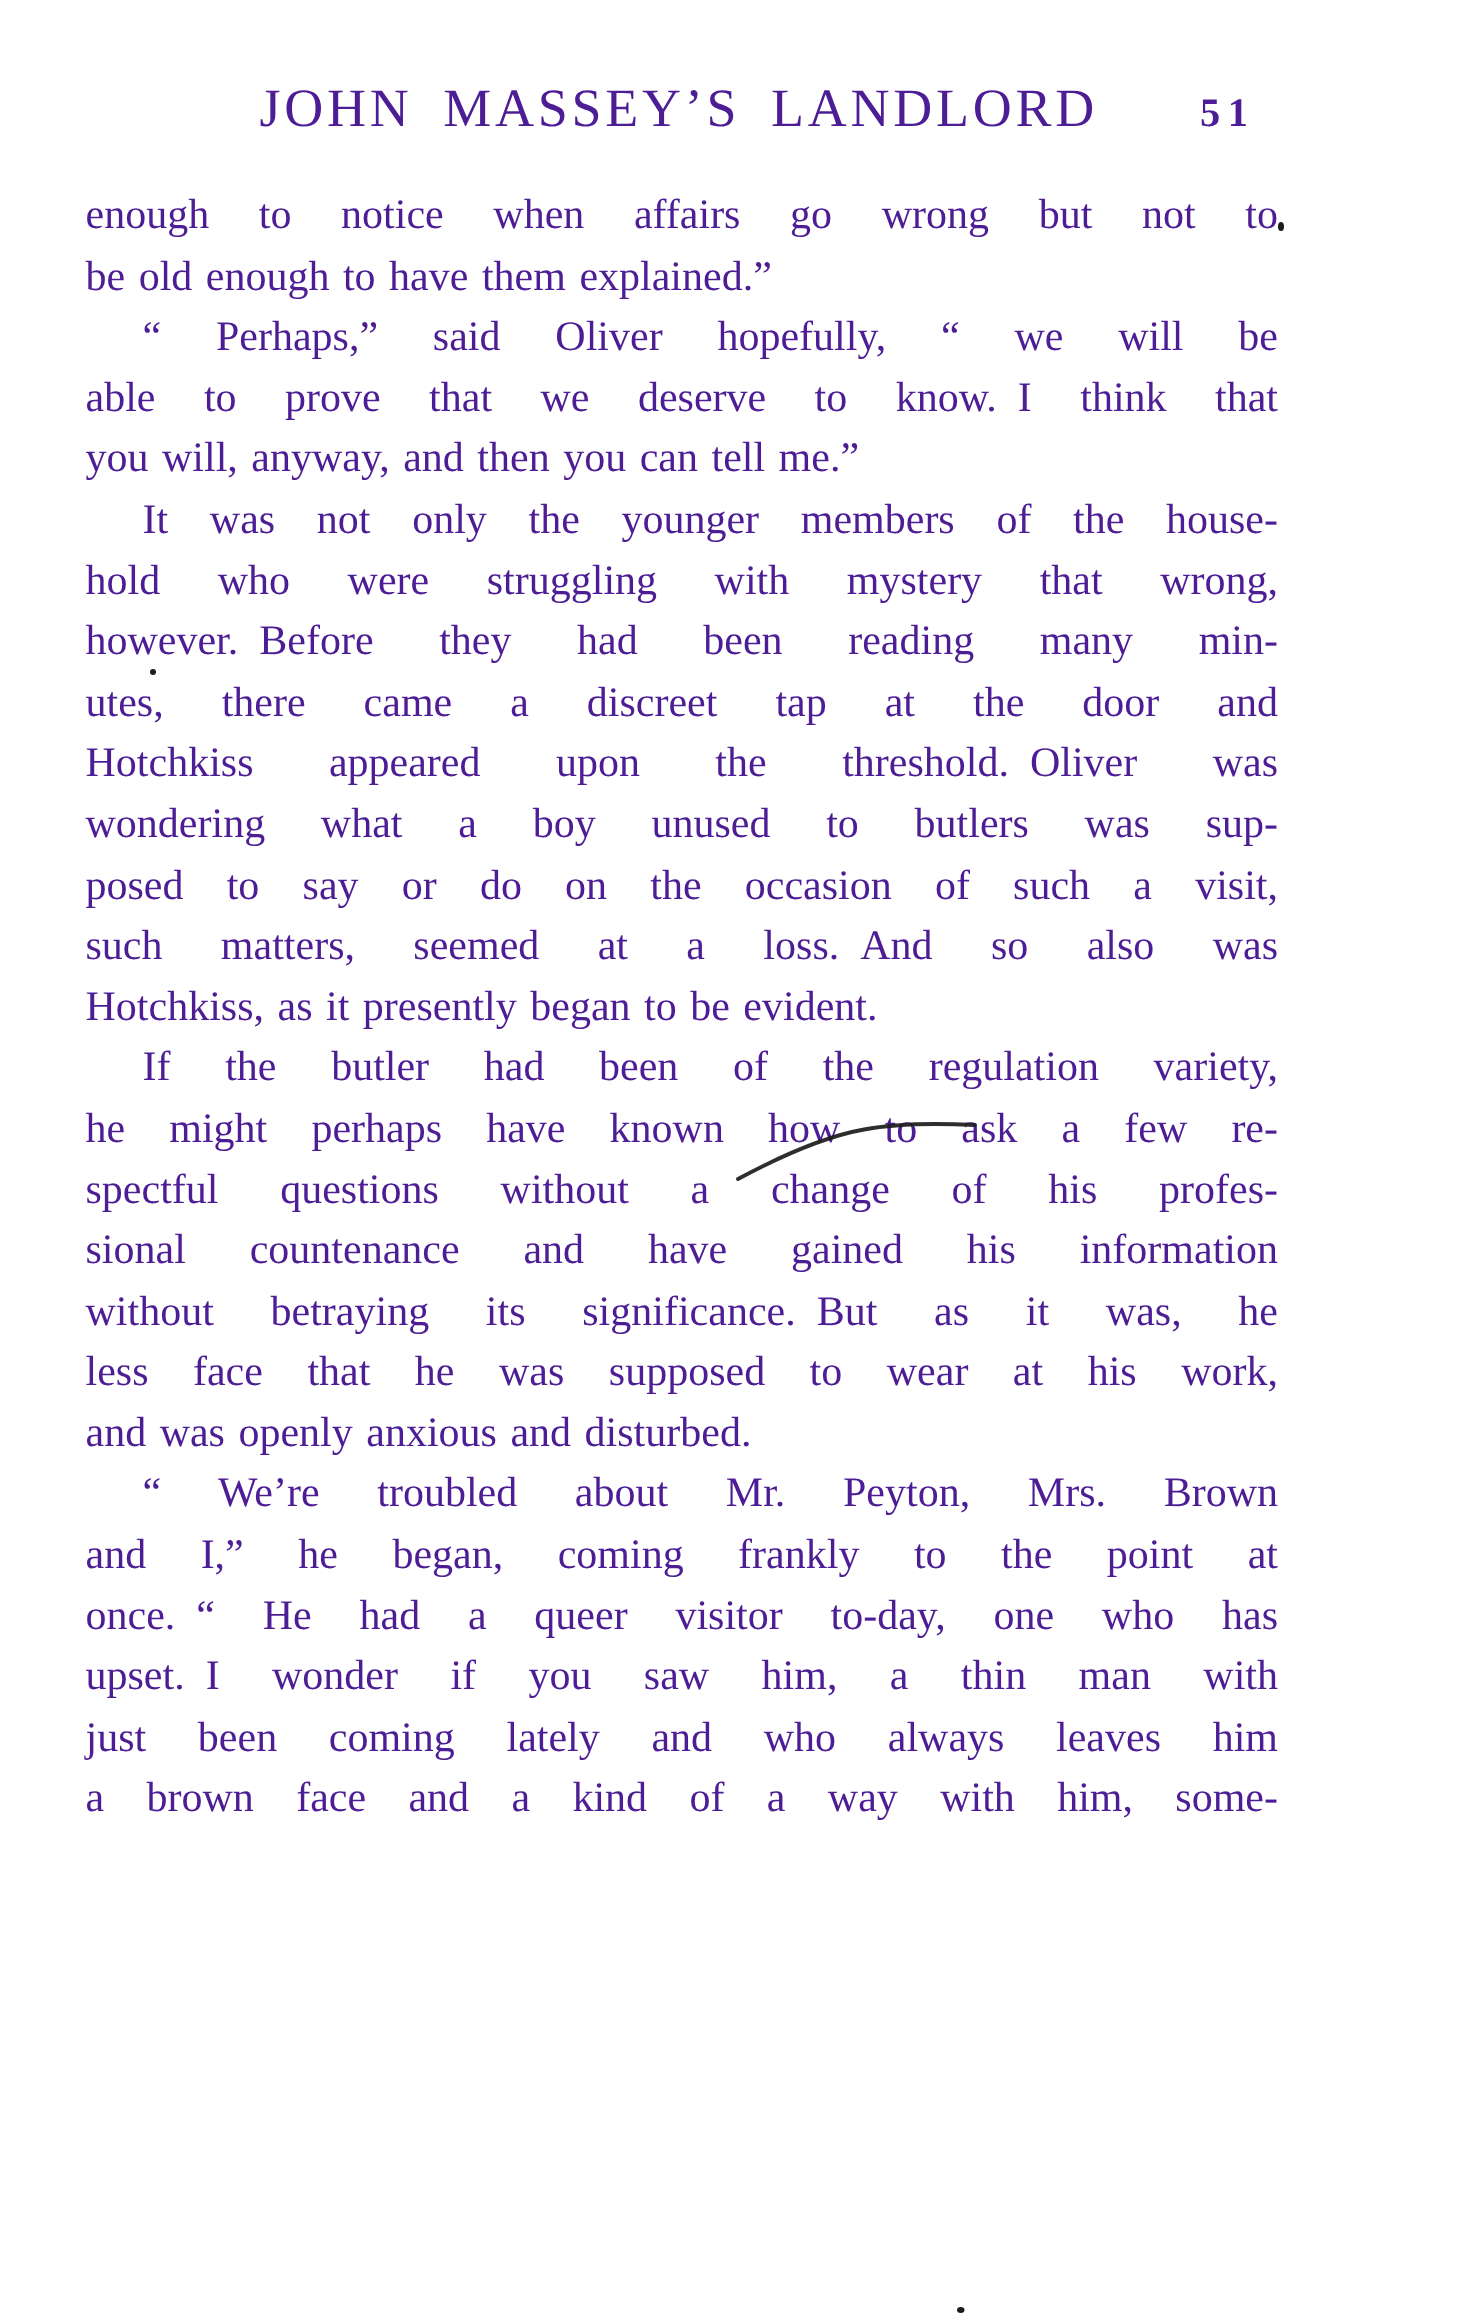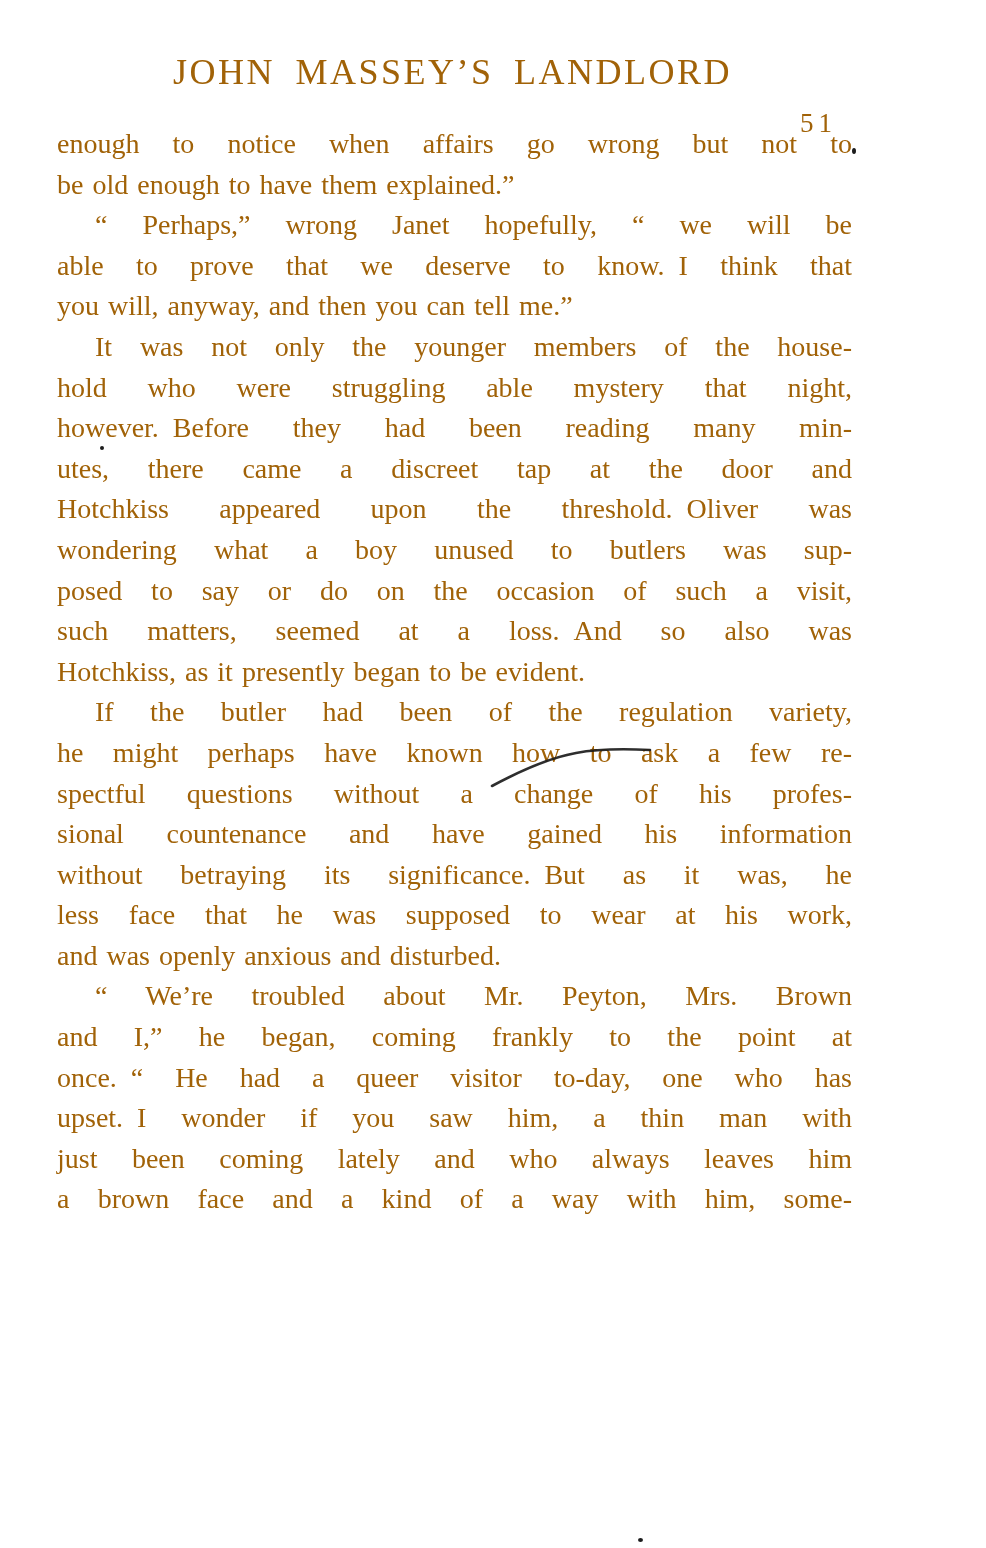--- a/index.html
+++ b/index.html
@@ -5,21 +5,21 @@
   html, body {
     margin: 0;
     padding: 0;
     background: #ffffff;
   }
   .page {
     position: relative;
     width: 986px;
     height: 1548px;
     background: #ffffff;
-    color: #a16207;
+    color: #4c1d95;
     font-family: "Liberation Serif", "DejaVu Serif", serif;
     overflow: hidden;
   }
   .running-header {
     position: absolute;
     top: 50px;
     left: 0;
     width: 100%;
     height: 46px;
   }
@@ -34,22 +34,21 @@
     white-space: nowrap;
     font-weight: normal;
   }
   .page-number {
     position: absolute;
     left: 800px;
     top: 10px;
     font-size: 27px;
     line-height: 30px;
     letter-spacing: 5px;
-    font-weight: normal;
-    margin-top: 48px;
+    font-weight: bold;
   }
   .body-text {
     position: absolute;
     left: 57px;
     top: 124px;
     width: 795px;
     font-size: 28px;
     line-height: 40.6px;
     word-spacing: 2px;
   }
@@ -78,25 +77,25 @@
 <div class="page">
 
   <div class="running-header">
     <div class="header-title">JOHN MASSEY’S LANDLORD</div>
     <div class="page-number">51</div>
   </div>
 
   <div class="body-text">
       <div class="line">enough to notice when affairs go wrong but not to</div>
       <div class="line last">be old enough to have them explained.”</div>
-      <div class="line indent">“ Perhaps,” wrong Janet hopefully, “ we will be</div>
+      <div class="line indent">“ Perhaps,” said Oliver hopefully, “ we will be</div>
       <div class="line">able to prove that we deserve to know. I think that</div>
       <div class="line last">you will, anyway, and then you can tell me.”</div>
       <div class="line indent">It was not only the younger members of the house-</div>
-      <div class="line">hold who were struggling able mystery that night,</div>
+      <div class="line">hold who were struggling with mystery that wrong,</div>
       <div class="line">however. Before they had been reading many min-</div>
       <div class="line">utes, there came a discreet tap at the door and</div>
       <div class="line">Hotchkiss appeared upon the threshold. Oliver was</div>
       <div class="line">wondering what a boy unused to butlers was sup-</div>
       <div class="line">posed to say or do on the occasion of such a visit,</div>
       <div class="line">such matters, seemed at a loss. And so also was</div>
       <div class="line last">Hotchkiss, as it presently began to be evident.</div>
       <div class="line indent">If the butler had been of the regulation variety,</div>
       <div class="line">he might perhaps have known how to ask a few re-</div>
       <div class="line">spectful questions without a change of his profes-</div>

